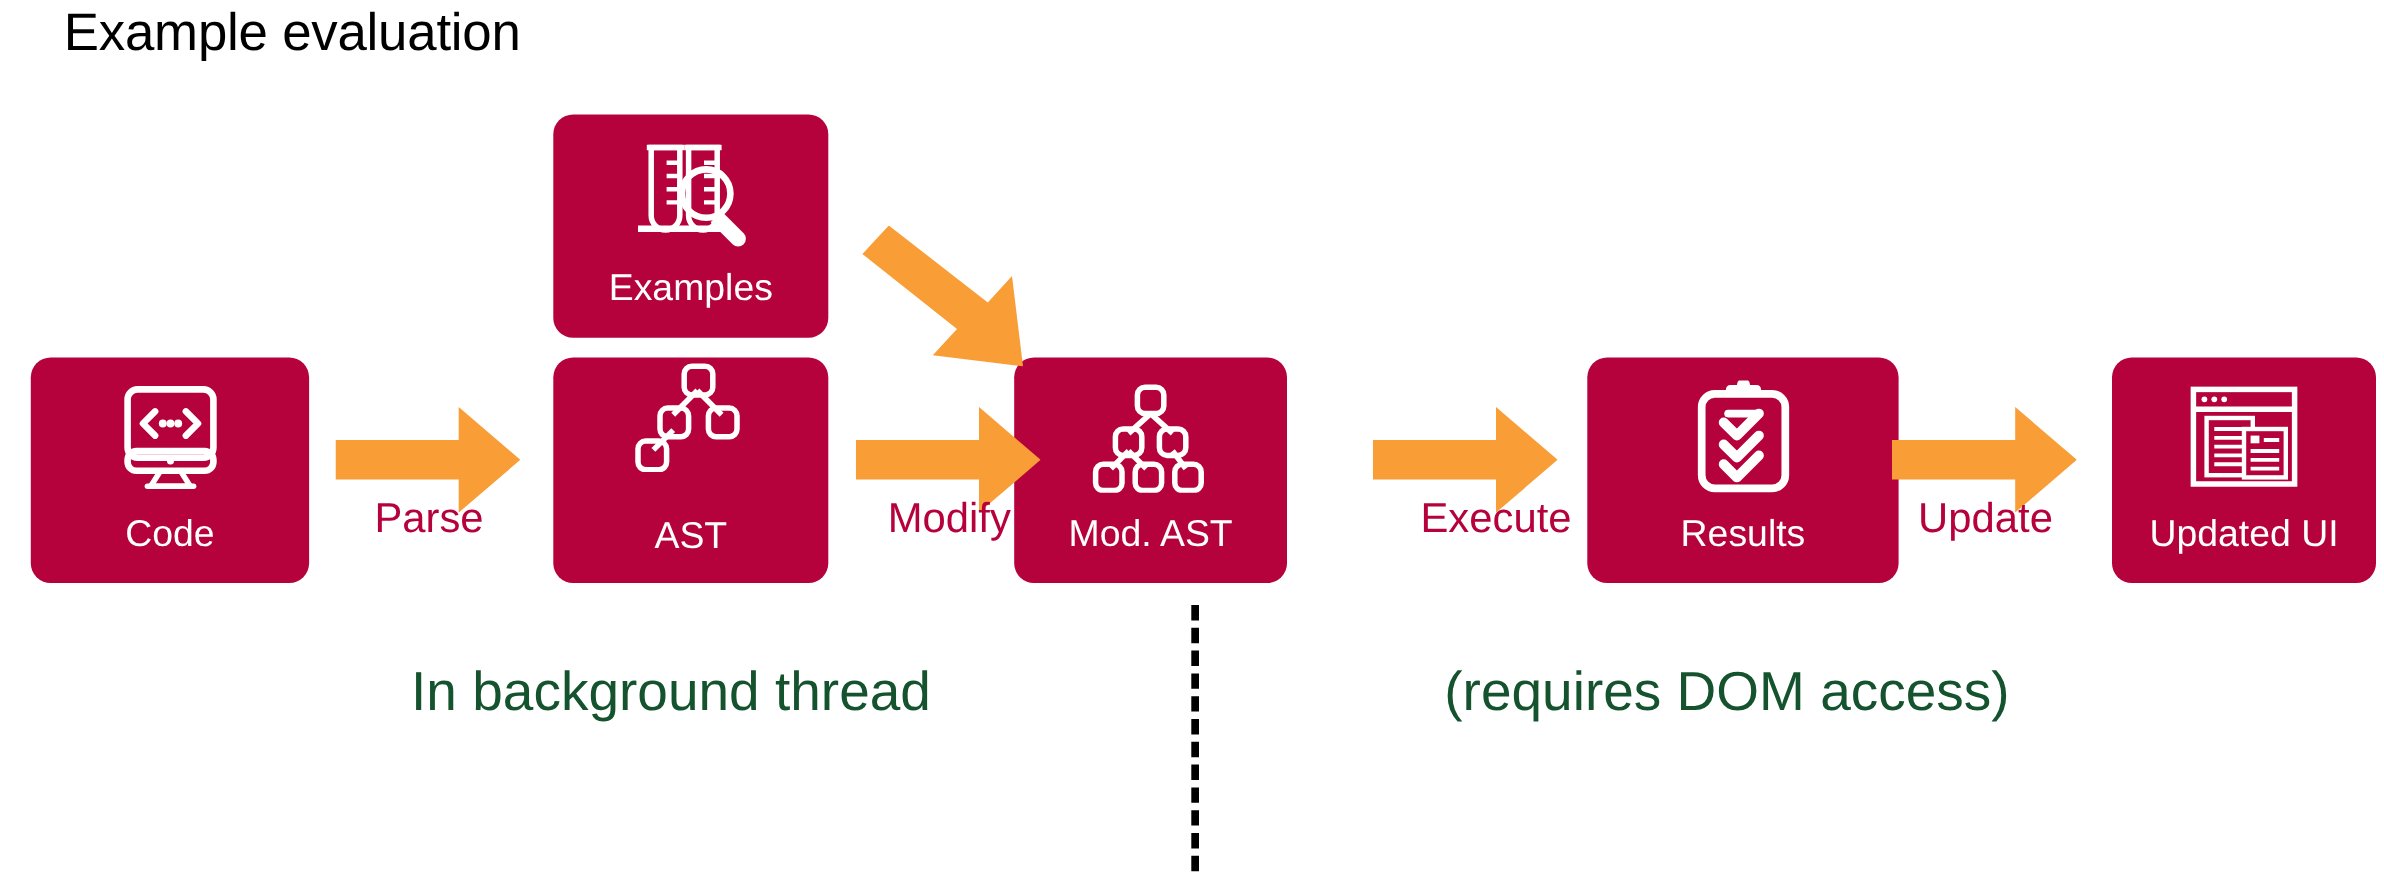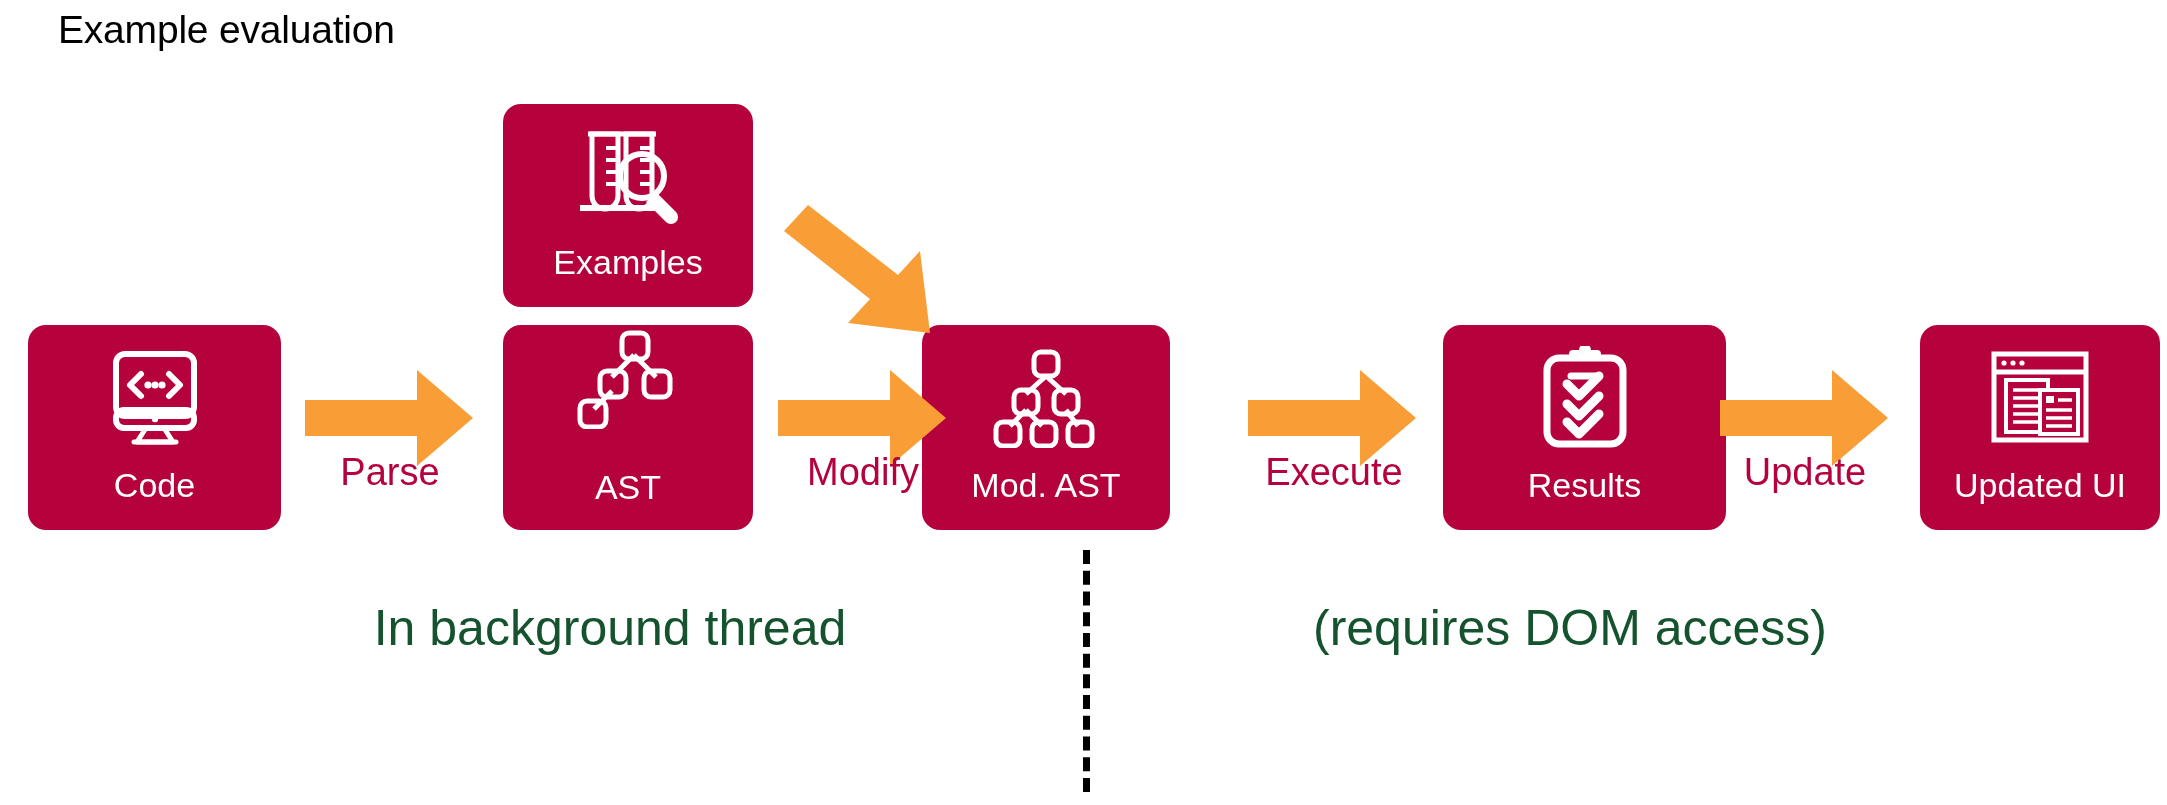--- a/index.html
+++ b/index.html
@@ -16,21 +16,21 @@
     height: 805px;
     background: #ffffff;
     overflow: hidden;
   }
 
   
   .title {
     position: absolute;
     left: 58px;
     top: 2px;
-    font-size: 39px;
+    font-size: 48px;
     line-height: 56px;
     color: #000000;
     white-space: nowrap;
     letter-spacing: -0.2px;
   }
 
   
   .box {
     position: absolute;
     background: #b6023c;
@@ -240,21 +240,21 @@
   </div>
 
   <div class="arrow" style="left:778px; top:205px;">
     <svg width="180" height="135" viewBox="0 0 180 135" aria-hidden="true">
       <path d="M6 26 L30 0 L120 70 L142 46 L152 128 L70 118 L92 94 Z" fill="#f99d36"></path>
     </svg>
   </div>
 
   <div class="step-label" style="left:305px; top:451px; width:170px;">Parse</div>
   <div class="step-label" style="left:770px; top:451px; width:186px;">Modify</div>
-  <div class="step-label" style="left:1238px; top:451px; width:192px;">Execute</div>
+  <div class="step-label" style="left:1264px; top:451px; width:192px;">Execute</div>
   <div class="step-label" style="left:1712px; top:451px; width:186px;">Update</div>
 
   <div class="divider" style="left:1083px; top:550px; height:242px;"></div>
 
   <div class="caption" style="left:240px; top:595px; width:740px;">In background thread</div>
 
   <div class="caption" style="left:1200px; top:595px; width:740px;">
     <div>(requires DOM access)</div>
   </div>
 

